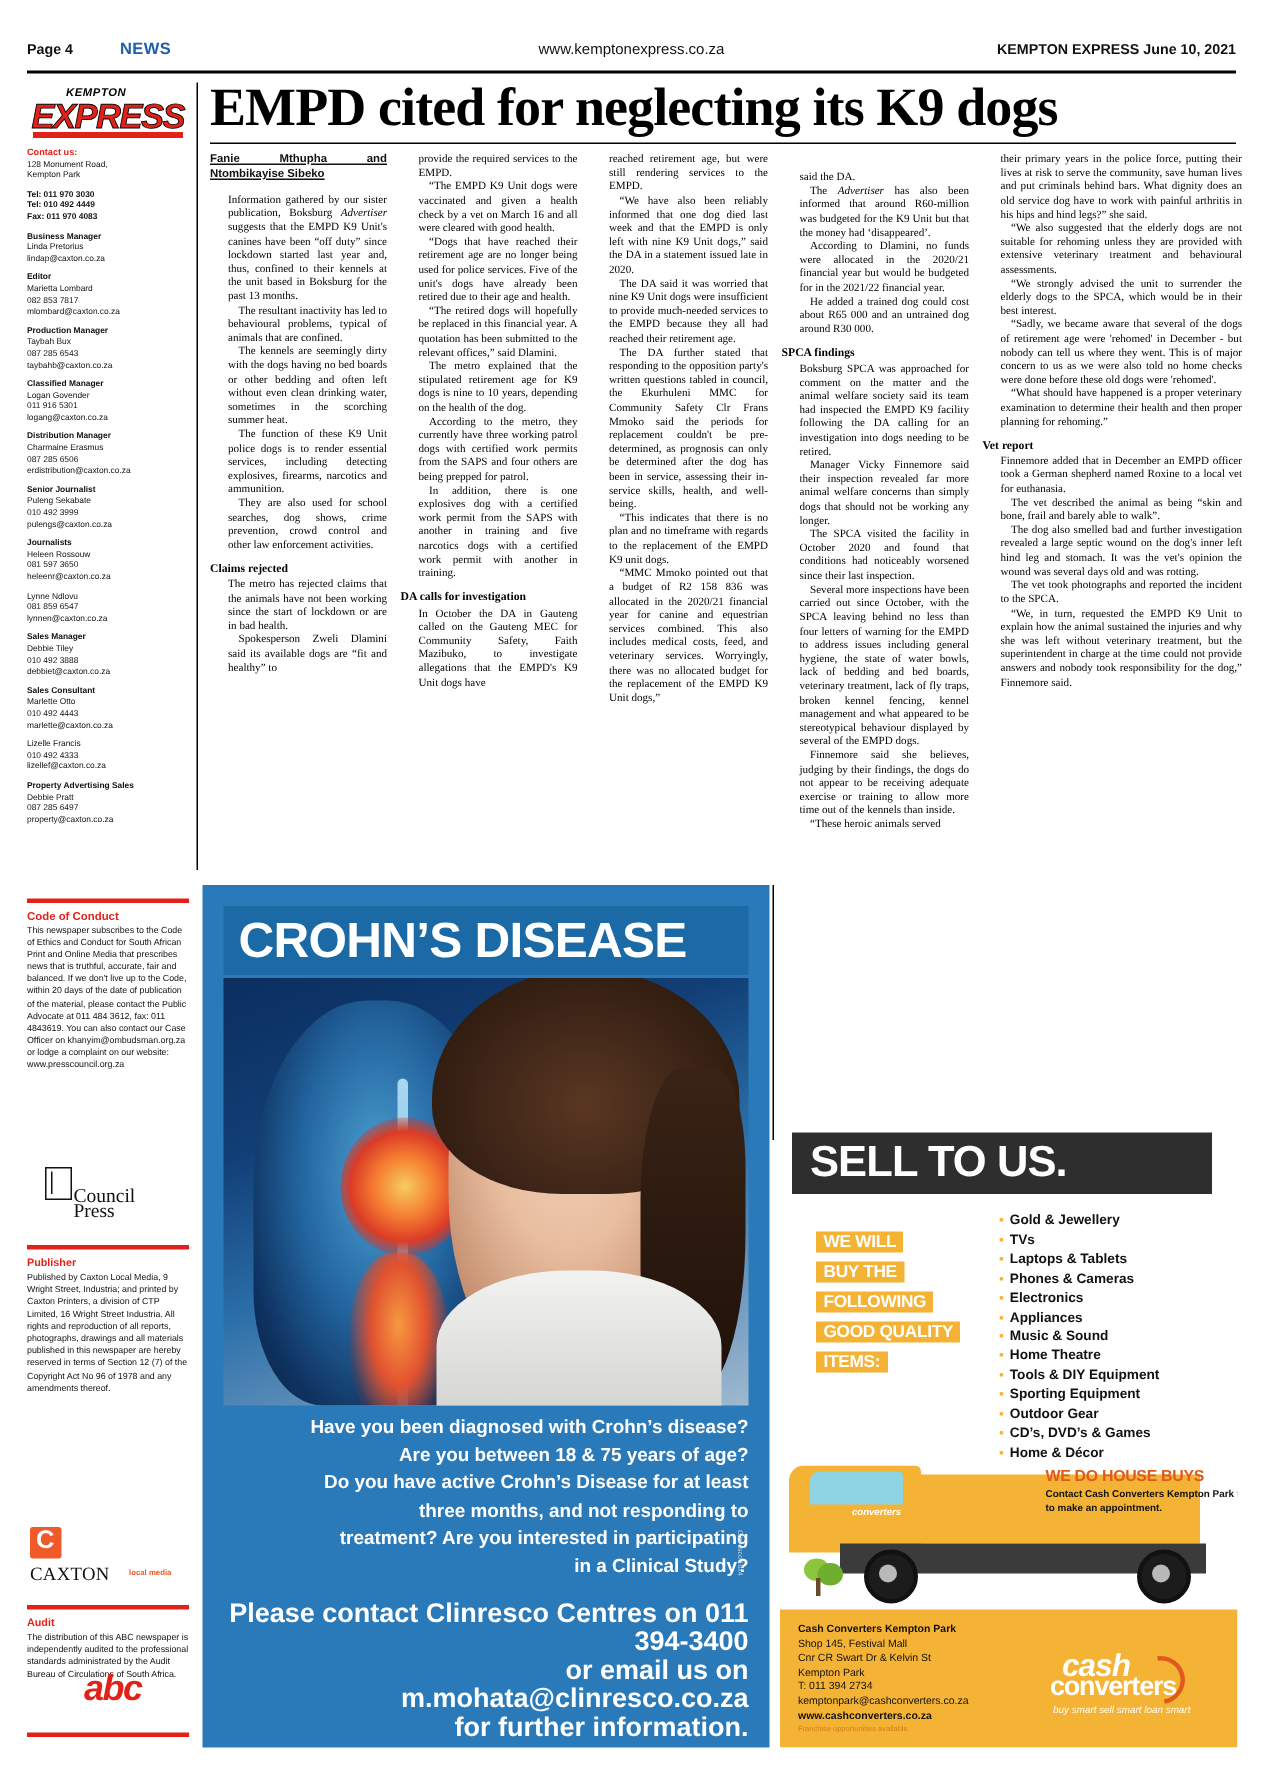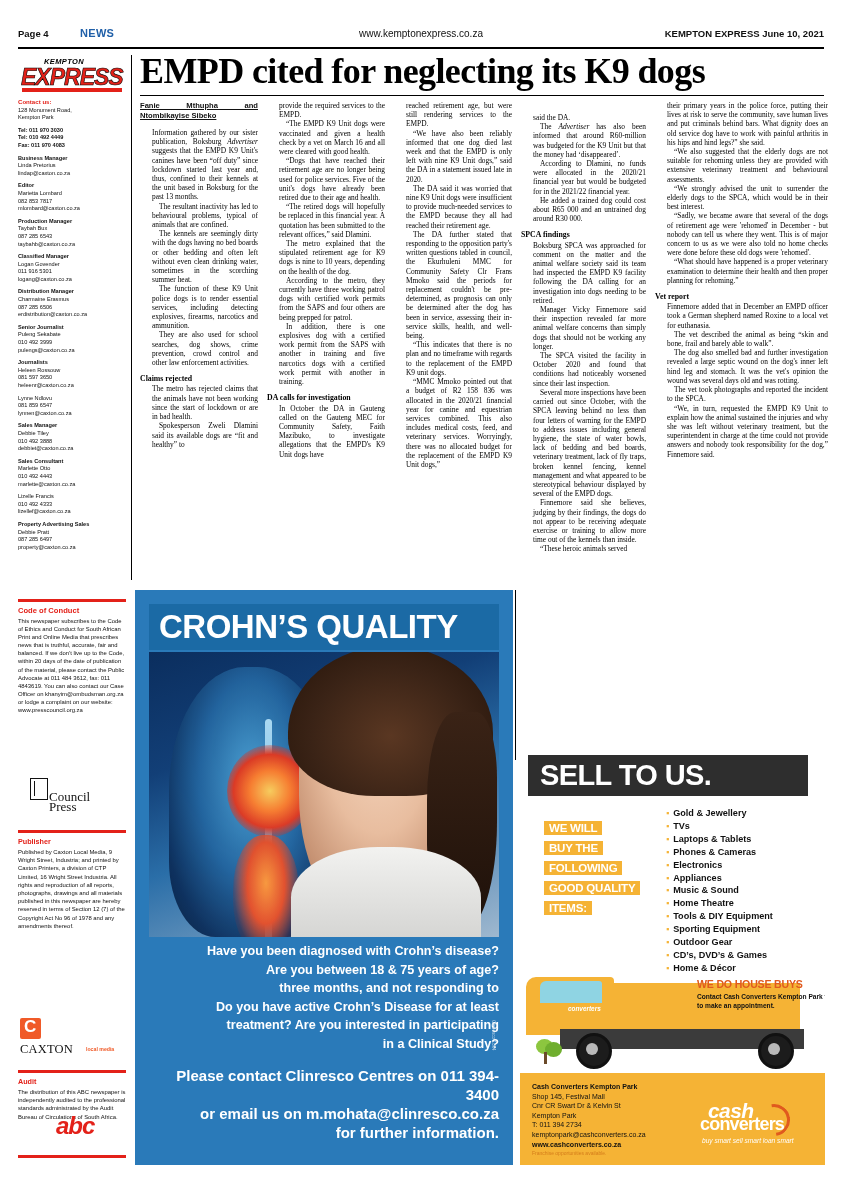--- a/index.html
+++ b/index.html
@@ -106,21 +106,21 @@
   .ci-glow{position:absolute;left:58px;top:78px;width:86px;height:92px;border-radius:50%;
     background:radial-gradient(circle at 50% 50%, #ffd15c 0%, #ff7f2e 32%, #e33a22 58%, rgba(200,30,20,0.12) 76%, rgba(0,0,0,0) 86%);
     filter:blur(.4px);}
   .ci-glow2{position:absolute;left:64px;top:168px;width:66px;height:120px;border-radius:46%;
     background:radial-gradient(ellipse at 50% 40%, #ff9a3c 0%, #e8502a 40%, rgba(190,40,20,0.18) 70%, rgba(0,0,0,0) 84%);
     filter:blur(.6px);}
   .ci-spine{position:absolute;left:96px;top:52px;width:7px;height:230px;
     background:linear-gradient(180deg,rgba(190,235,255,.9),rgba(90,170,220,.35));border-radius:4px;}
   .crohn-copy{position:absolute;left:14px;top:352px;width:350px;color:#fff;
     font-family:"Liberation Sans",sans-serif;font-weight:700;font-size:12.6px;line-height:18.6px;text-align:right;}
-  .crohn-copy .blk2{margin-top:12px;font-size:15px;line-height:19px;}
+  .crohn-copy .blk2{margin-top:12px;font-size:18px;line-height:19px;}
   .crohn-credit{position:absolute;right:17px;top:430px;font-family:"Liberation Sans",sans-serif;
     font-size:4.6px;color:#bfd6e8;writing-mode:vertical-rl;}
 
   
   .cash{position:absolute;left:520px;top:745px;width:305px;height:420px;background:#fff;overflow:hidden;}
   .cash-top{position:absolute;left:0;top:0;width:305px;height:240px;background:#fff;}
   .sellbar{position:absolute;left:8px;top:10px;width:280px;height:41px;background:#2e2e2e;
     display:flex;align-items:center;padding-left:12px;box-sizing:border-box;}
   .sellbar span{color:#fff;font-family:"Liberation Sans",sans-serif;font-weight:700;font-size:29px;letter-spacing:-.6px;}
   .wewill{position:absolute;left:24px;top:73px;width:110px;}
@@ -380,38 +380,38 @@
           <p class="first">Finnemore added that in December an EMPD officer took a German shepherd named Roxine to a local vet for euthanasia.</p>
           <p>The vet described the animal as being “skin and bone, frail and barely able to walk”.</p>
           <p>The dog also smelled bad and further investigation revealed a large septic wound on the dog's inner left hind leg and stomach. It was the vet's opinion the wound was several days old and was rotting.</p>
           <p>The vet took photographs and reported the incident to the SPCA.</p>
           <p>“We, in turn, requested the EMPD K9 Unit to explain how the animal sustained the injuries and why she was left without veterinary treatment, but the superintendent in charge at the time could not provide answers and nobody took responsibility for the dog,” Finnemore said.</p>
         </div>
     </div>
   </div>
 
   <div class="crohn">
-    <div class="crohn-title">CROHN’S QUALITY</div>
+    <div class="crohn-title">CROHN’S DISEASE</div>
     <div class="crohn-img">
       <div class="ci-body">
         <div class="ci-spine"></div>
         <div class="ci-glow"></div>
         <div class="ci-glow2"></div>
       </div>
       <div class="ci-face"></div>
       <div class="ci-hair"></div>
       <div class="ci-hair2"></div>
       <div class="ci-shirt"></div>
     </div>
     <div class="crohn-copy">
       <div id="crohn-q">
           <div>Have you been diagnosed with Crohn’s disease?</div>
           <div>Are you between 18 &amp; 75 years of age?</div>
+          <div>Do you have active Crohn’s Disease for at least</div>
           <div>three months, and not responding to</div>
-          <div>Do you have active Crohn’s Disease for at least</div>
           <div>treatment? Are you interested in participating</div>
           <div>in a Clinical Study?</div>
         </div>
       <div class="blk2" id="crohn-c">
           <div>Please contact Clinresco Centres on 011 394-3400</div>
           <div>or email us on m.mohata@clinresco.co.za</div>
           <div>for further information.</div>
         </div>
     </div>
     <div class="crohn-credit">Clinresco 10x4</div>

